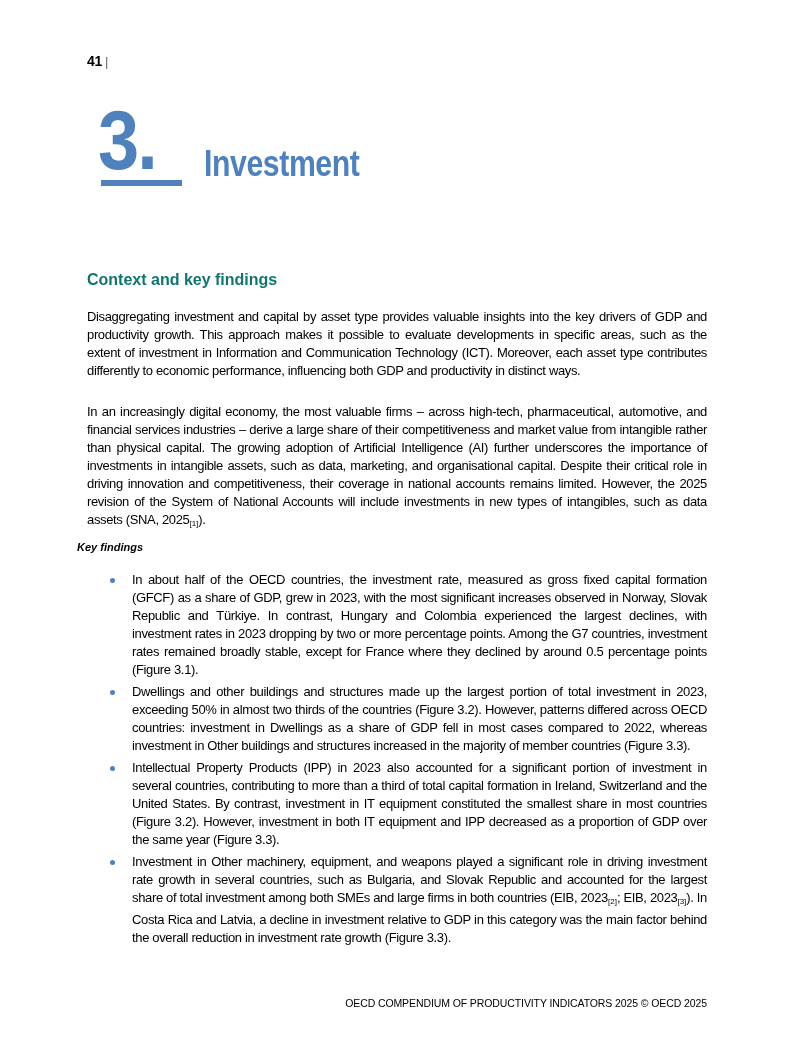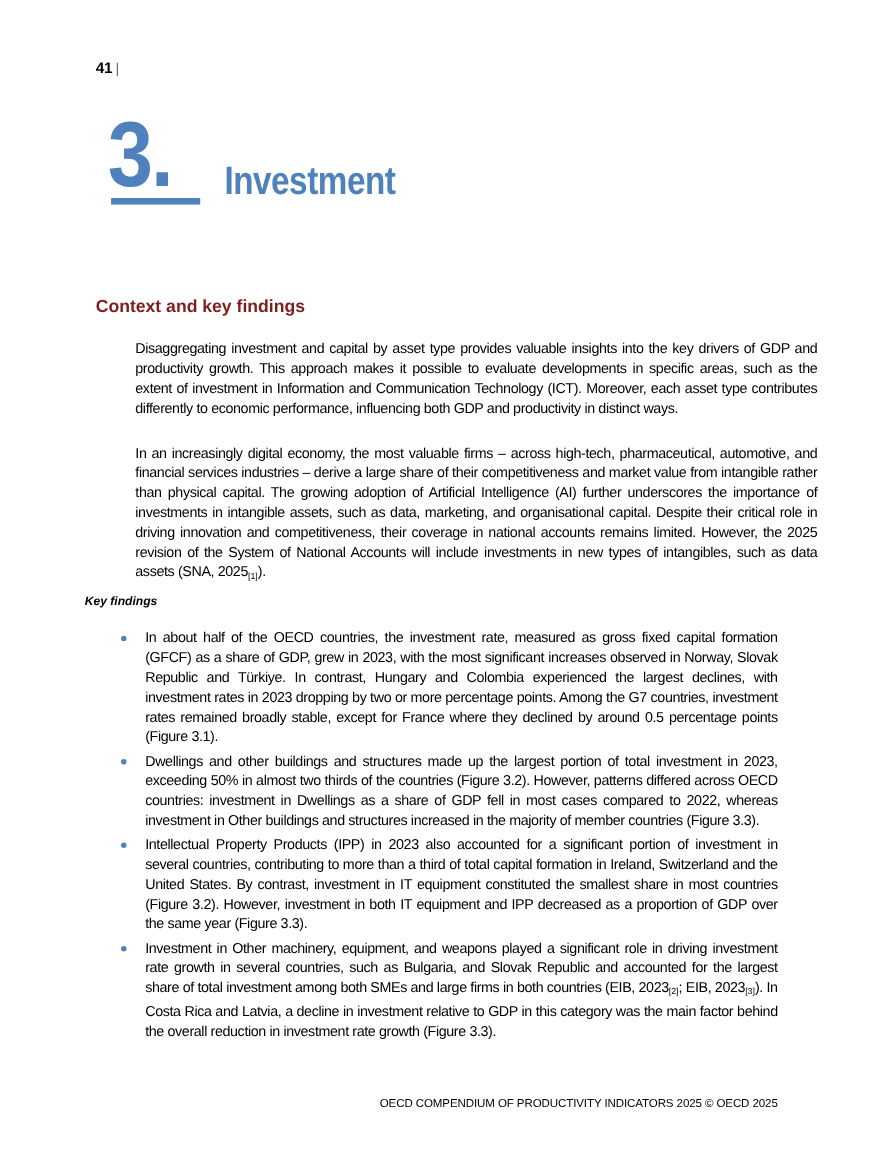--- a/index.html
+++ b/index.html
@@ -27,27 +27,26 @@
     .chapter-bar {
       position: absolute; left: 0; top: 80px; width: 81px; height: 6px; background: #4f81bd;
     }
     .chapter-title {
       position: absolute; left: 103px; top: 43px;
       font-size: 36px; font-weight: bold; color: #4f81bd; white-space: nowrap;
       transform: scaleX(0.84); transform-origin: left top; letter-spacing: -0.5px;
     }
     .section-title {
       position: absolute; left: 87px; top: 271px;
-      font-size: 16px; font-weight: bold; color: #7f1d1d;
+      font-size: 16px; font-weight: bold; color: #0f766e;
     }
     .body {
       position: absolute; left: 87px; width: 620px;
       font-size: 13px; line-height: 18px; text-align: justify;
       letter-spacing: -0.35px;
-      margin-left: 36px;
     }
     .p1 { top: 308px; }
     .p2 { top: 403px; }
     sub.ref { font-size: 8px; vertical-align: -2px; letter-spacing: 0; }
     .kf-title {
       position: absolute; left: 77px; top: 541px;
       font-size: 11px; font-weight: bold; font-style: italic;
     }
     .bullets {
       position: absolute; left: 107px; top: 571px; width: 600px;

